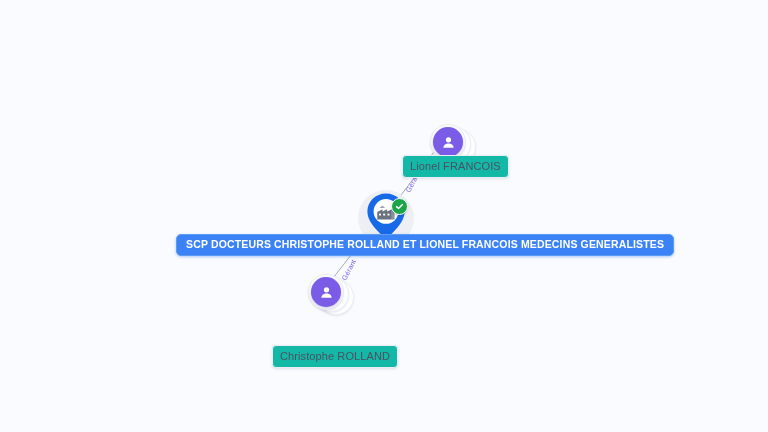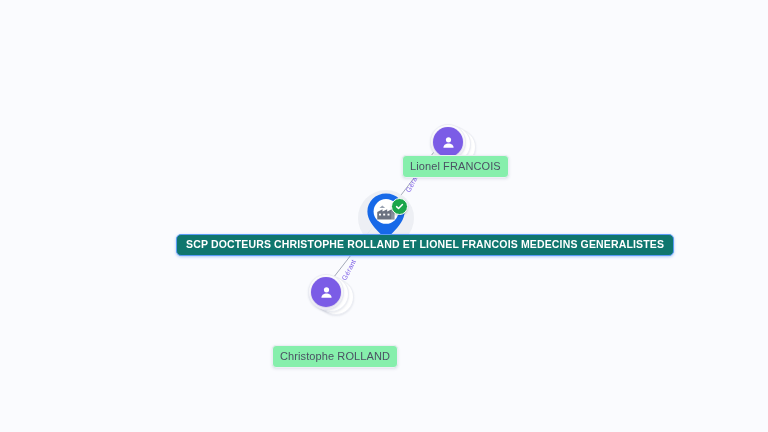--- a/index.html
+++ b/index.html
@@ -59,21 +59,21 @@
     display: flex;
     align-items: center;
     justify-content: center;
     box-shadow: 0 1px 3px rgba(60,40,150,0.30);
   }
   .avatar svg { display: block; }
 
   .person-label {
     position: absolute;
     white-space: nowrap;
-    background: #86efac;
+    background: #14b8a6;
     color: #4b5163;
     font-size: 11px;
     line-height: 14px;
     padding: 3px 7px 4px 7px;
     border-radius: 4px;
     border: 1px solid #eceef4;
     box-shadow: 0 1px 3px rgba(40,50,90,0.13);
     letter-spacing: 0.1px;
   }
 
@@ -125,21 +125,21 @@
     justify-content: center;
     box-shadow: 0 1px 2px rgba(0,0,0,0.18);
   }
 
   
   #company-label {
     position: absolute;
     left: 176px;
     top: 234px;
     white-space: nowrap;
-    background: #0f766e;
+    background: #3b82f6;
     color: #ffffff;
     font-size: 10.5px;
     line-height: 13px;
     font-weight: bold;
     padding: 3px 9px 4px 9px;
     border-radius: 5px;
     border: 1.5px solid #5a9bf5;
     letter-spacing: 0.15px;
     box-shadow: 0 1px 3px rgba(23,105,232,0.35);
   }

